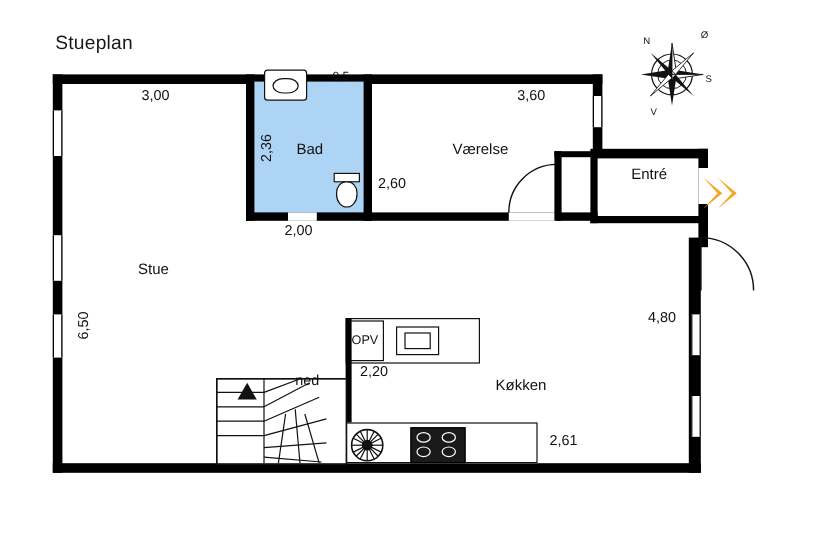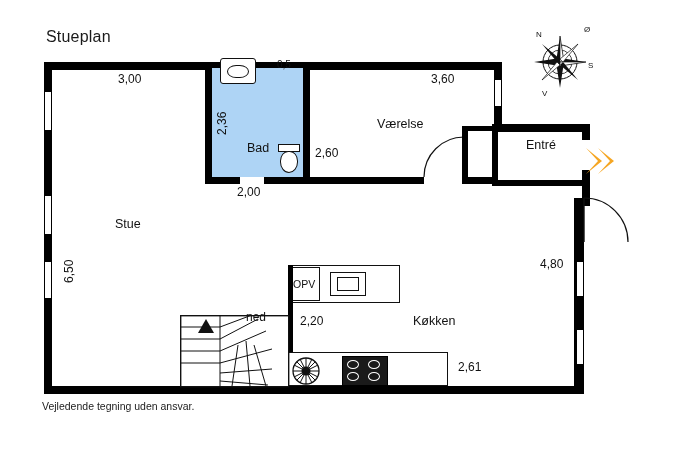--- a/index.html
+++ b/index.html
@@ -94,21 +94,20 @@
   #entry-arrow { left: 586px; top: 148px; }
 
   svg { display: block; overflow: visible; }
 </style>
 </head>
 <body>
 
 <div id="page">
 
   <div class="abs" id="title">Stueplan</div>
-  <div class="abs" id="footnote">Vejledende tegning uden ansvar.</div>
 
   <div class="abs wall" style="left:44px; top:62px; width:458px; height:8px;"></div>
 
   <div class="abs wall" style="left:494px; top:62px; width:8px; height:68px;"></div>
   <div class="abs wall" style="left:494px; top:124px; width:96px; height:8px;"></div>
 
   <div class="abs wall" style="left:582px; top:124px; width:8px; height:82px;"></div>
 
   <div class="abs wall" style="left:574px; top:198px; width:10px; height:196px;"></div>
 
@@ -211,34 +210,34 @@
       <line x1="40" y1="66" x2="88" y2="70"></line>
       <line x1="52" y1="71" x2="58" y2="30"></line>
       <line x1="70" y1="71" x2="66" y2="26"></line>
       <line x1="86" y1="71" x2="74" y2="30"></line>
     </g>
     <polygon points="26,4 34,18 18,18" fill="#111"></polygon>
   </svg>
   <div class="abs lbl" style="left:246px; top:310px; font-size:12px;text-align:center;">ned</div>
 
   <div class="abs lbl-room" style="left:115px; top:217px;">Stue</div>
-  <div class="abs lbl-room" style="left:247px; top:117px;margin-top:24px;">Bad</div>
+  <div class="abs lbl-room" style="left:247px; top:117px;">Bad</div>
   <div class="abs lbl-room" style="left:377px; top:117px;text-align:center;">Værelse</div>
   <div class="abs lbl-room" style="left:526px; top:138px;">Entré</div>
   <div class="abs lbl-room" style="left:413px; top:314px;">Køkken</div>
 
   <div class="abs lbl-dim" style="left:118px; top:72px;">3,00</div>
   <div class="abs lbl-dim rot90" style="left:62px; top:283px;">6,50</div>
   <div class="abs lbl-dim rot90" style="left:215px; top:135px;">2,36</div>
   <div class="abs lbl-dim" style="left:237px; top:145px;margin-top:40px;">2,00</div>
   <div class="abs lbl-dim" style="left:277px; top:59px; font-size:10px;">0,5</div>
   <div class="abs lbl-dim" style="left:391px; top:72px;margin-left:40px;">3,60</div>
   <div class="abs lbl-dim" style="left:315px; top:146px;">2,60</div>
   <div class="abs lbl-dim" style="left:540px; top:257px;">4,80</div>
-  <div class="abs lbl-dim" style="left:300px; top:314px;text-align:right;">2,20</div>
+  <div class="abs lbl-dim" style="left:300px; top:302px;text-align:right;">2,20</div>
   <div class="abs lbl-dim" style="left:458px; top:360px;">2,61</div>
 
   <svg class="abs" id="compass" viewBox="0 0 80 80">
     <circle cx="40" cy="40" r="17" fill="none" stroke="#111" stroke-width="1"></circle>
     <circle cx="40" cy="40" r="12" fill="none" stroke="#111" stroke-width="0.8"></circle>
 
     <polygon points="40,14 44,40 40,66 36,40" fill="#111"></polygon>
     <polygon points="14,40 40,36 66,40 40,44" fill="#111"></polygon>
     <polygon points="40,14 44,40 40,40" fill="#ffffff" stroke="#111" stroke-width="0.7"></polygon>
     <polygon points="66,40 40,44 40,40" fill="#ffffff" stroke="#111" stroke-width="0.7"></polygon>

